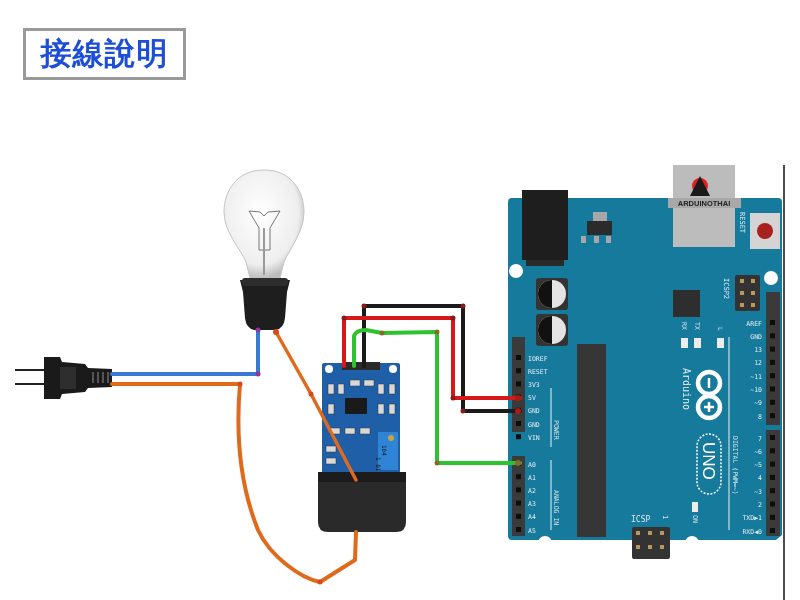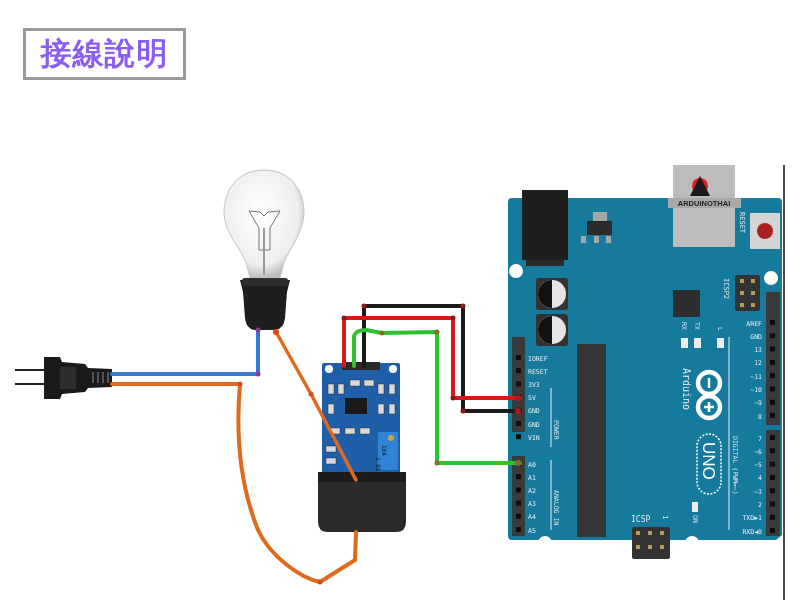--- a/index.html
+++ b/index.html
@@ -1,21 +1,21 @@
 <!DOCTYPE html>
 <html><head>
 <meta charset="utf-8">
 <style>
   html, body { margin:0; padding:0; background:#ffffff; }
   body { width:800px; height:600px; position:relative; overflow:hidden; font-family:"DejaVu Sans", sans-serif; }
   .title-box {
     position:absolute; left:23px; top:28px; width:163px; height:52px;
     border:3px solid #9a9a9a; box-sizing:border-box; background:#fff;
     display:flex; align-items:center; justify-content:center;
-    font-family:Liberation Sans, sans-serif; font-weight:bold; font-size:31px; color:#8b5cf6;
+    font-family:Liberation Sans, sans-serif; font-weight:bold; font-size:31px; color:#1d4ed8;
     letter-spacing:1px;
   }
   svg { position:absolute; left:0; top:0; }
   .mono { font-family:"DejaVu Sans Mono", monospace; }
 </style>
 </head>
 <body>
 
 <div class="title-box">接線說明</div>
 

